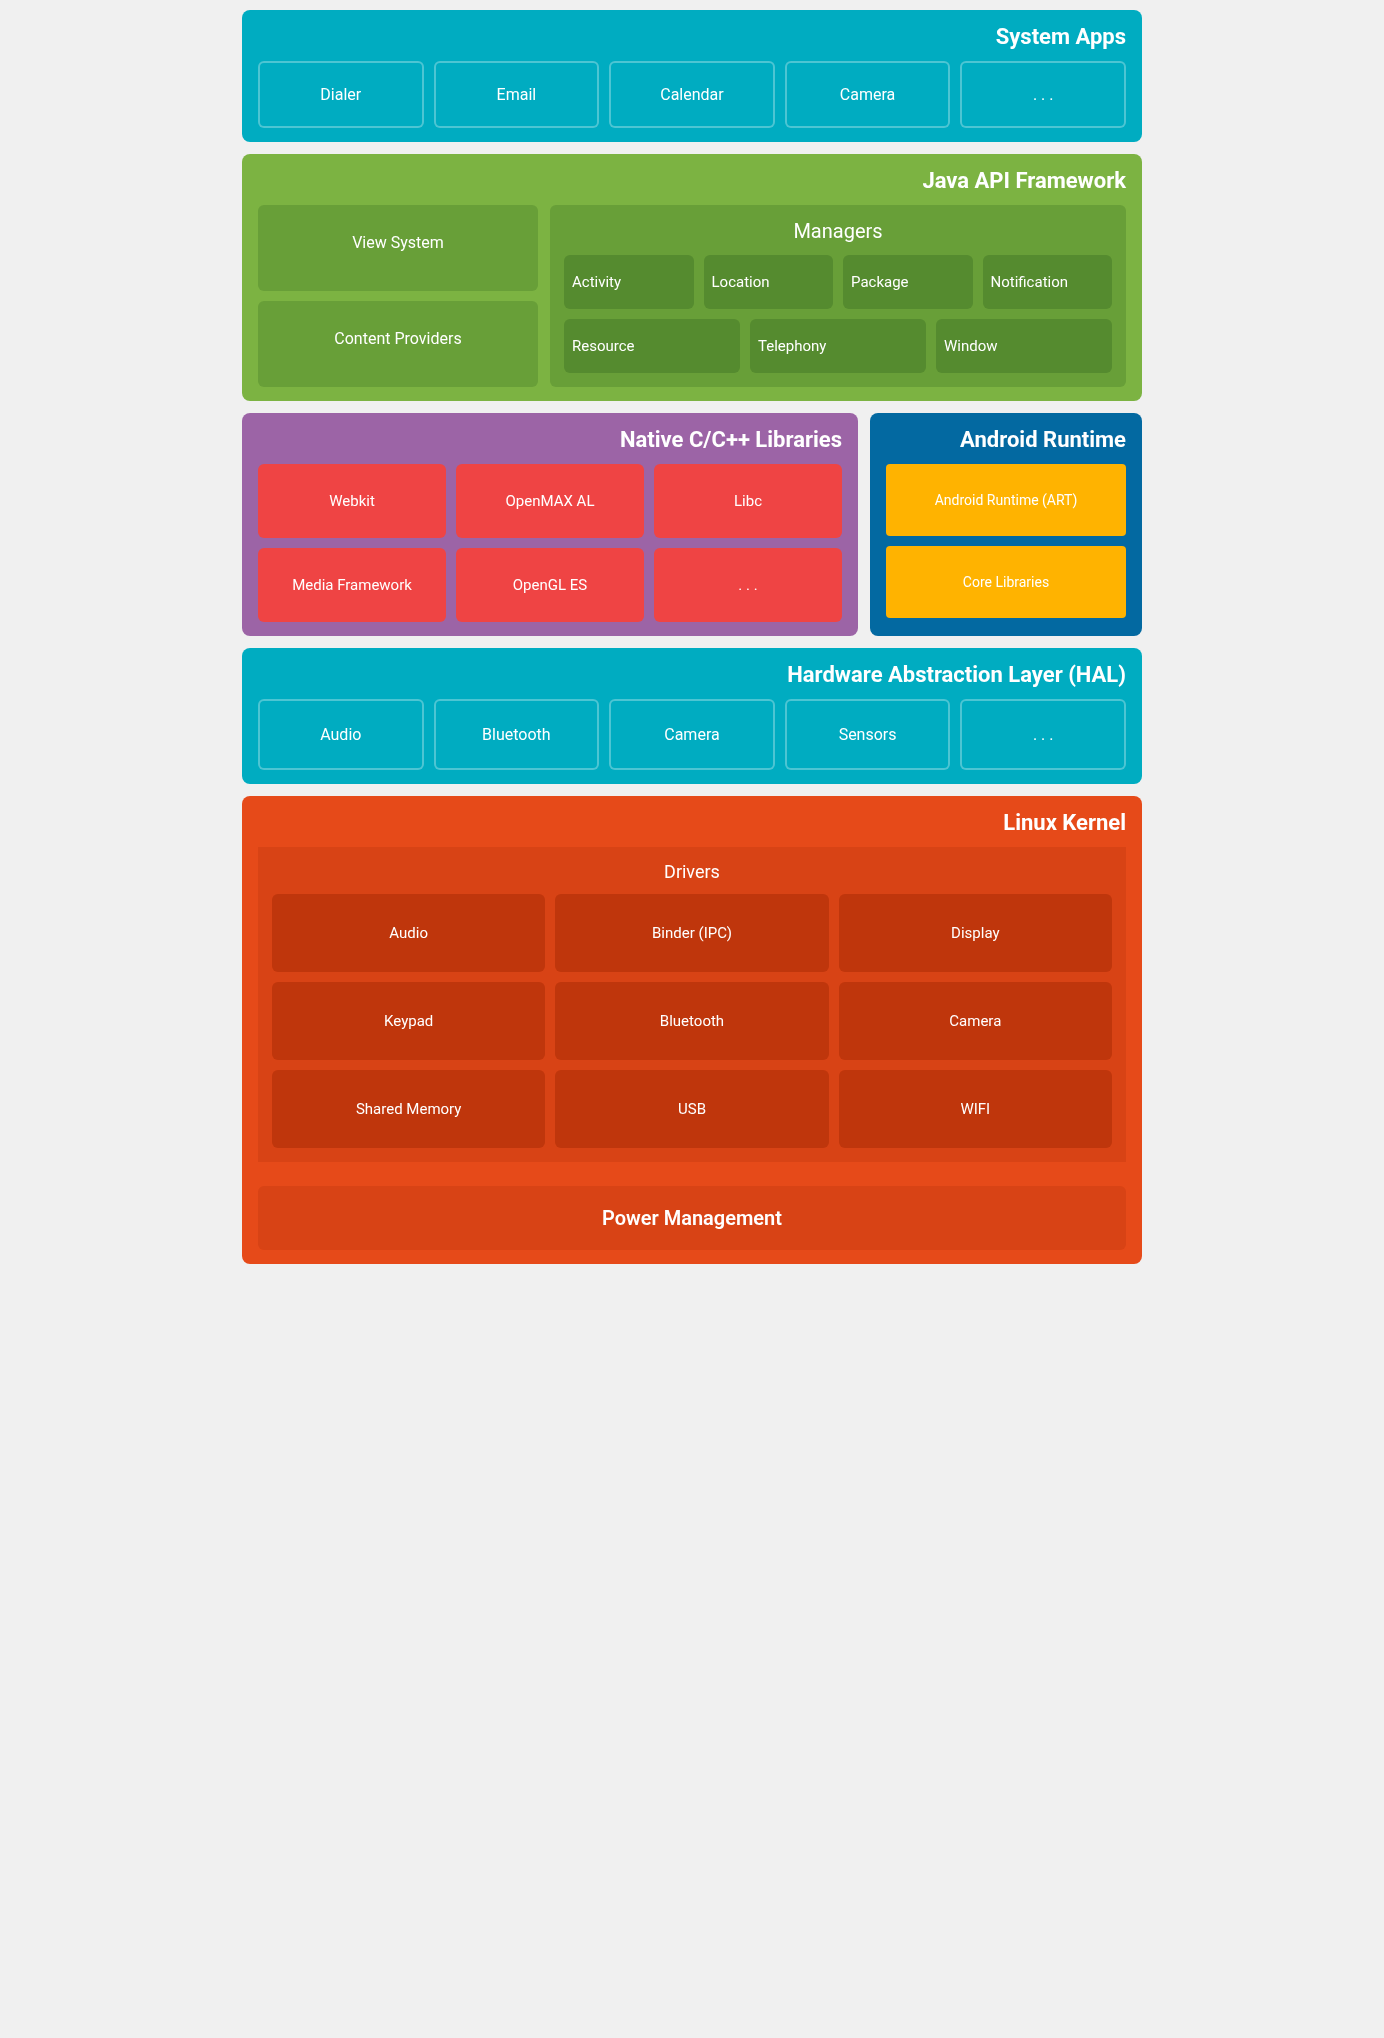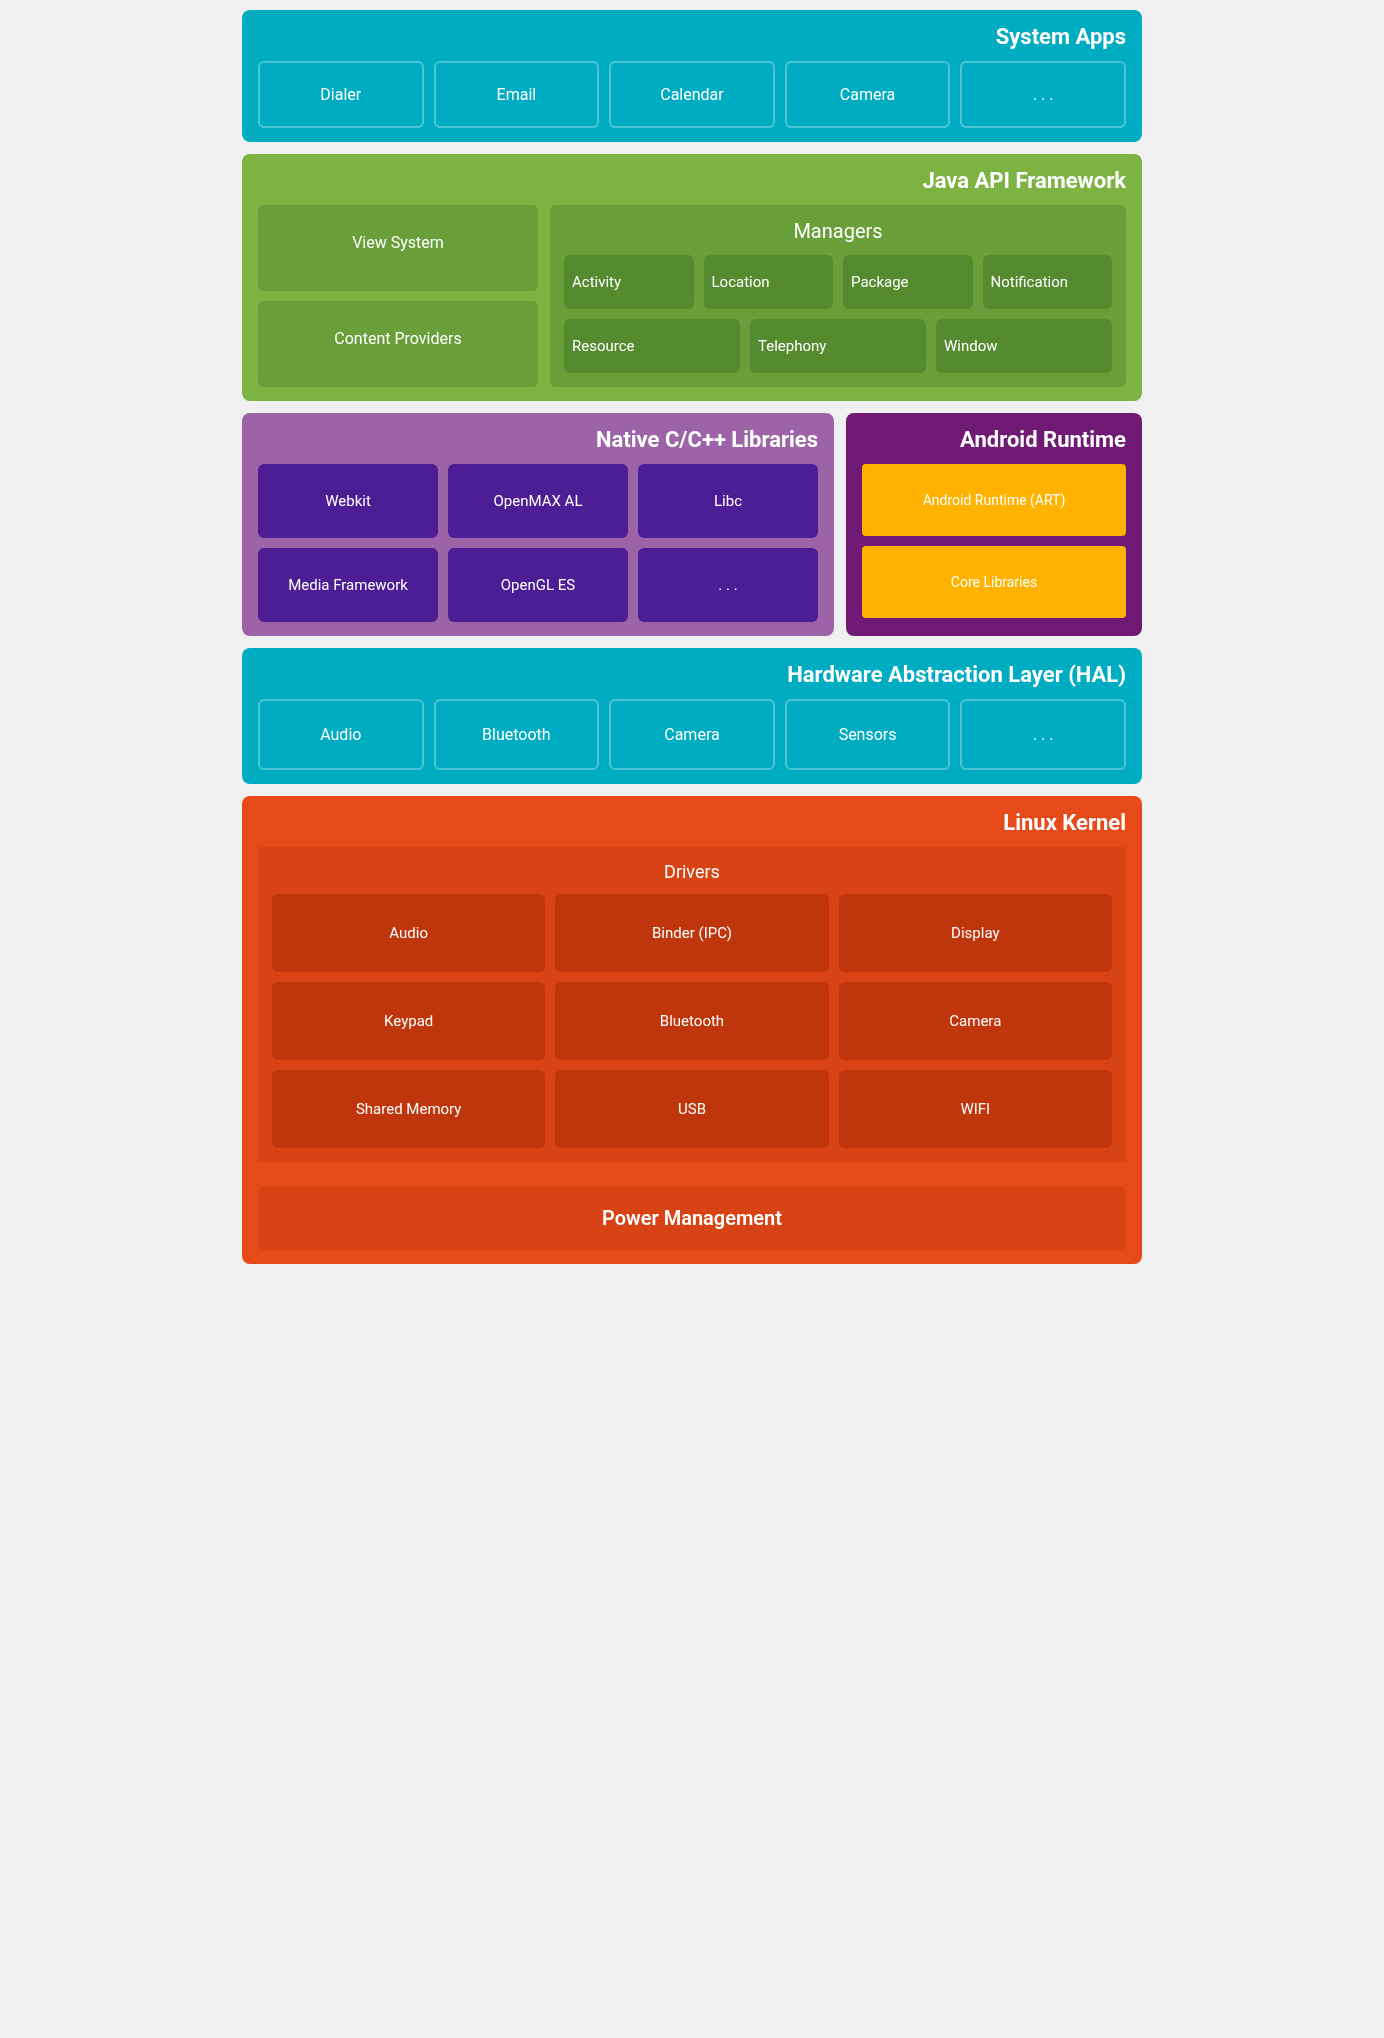--- a/index.html
+++ b/index.html
@@ -101,29 +101,29 @@
       font-size: 15px;
       flex: 1;
     }
 
     
     .native-runtime-row {
       display: flex;
       gap: 12px;
     }
     .native-libs { background: #9C64A6; flex: 1; }
-    .android-runtime { background: #701a75; width: 296px; flex-shrink: 0; }
+    .android-runtime { background: #0369a1; width: 272px; flex-shrink: 0; }
 
     .native-grid {
       display: grid;
       grid-template-columns: repeat(3, 1fr);
       gap: 10px;
     }
     .native-item {
-      background: #4c1d95;
+      background: #ef4444;
       border-radius: 6px;
       padding: 28px 8px;
       text-align: center;
       color: white;
       font-size: 15px;
     }
     .runtime-grid {
       display: flex;
       flex-direction: column;
       gap: 10px;

